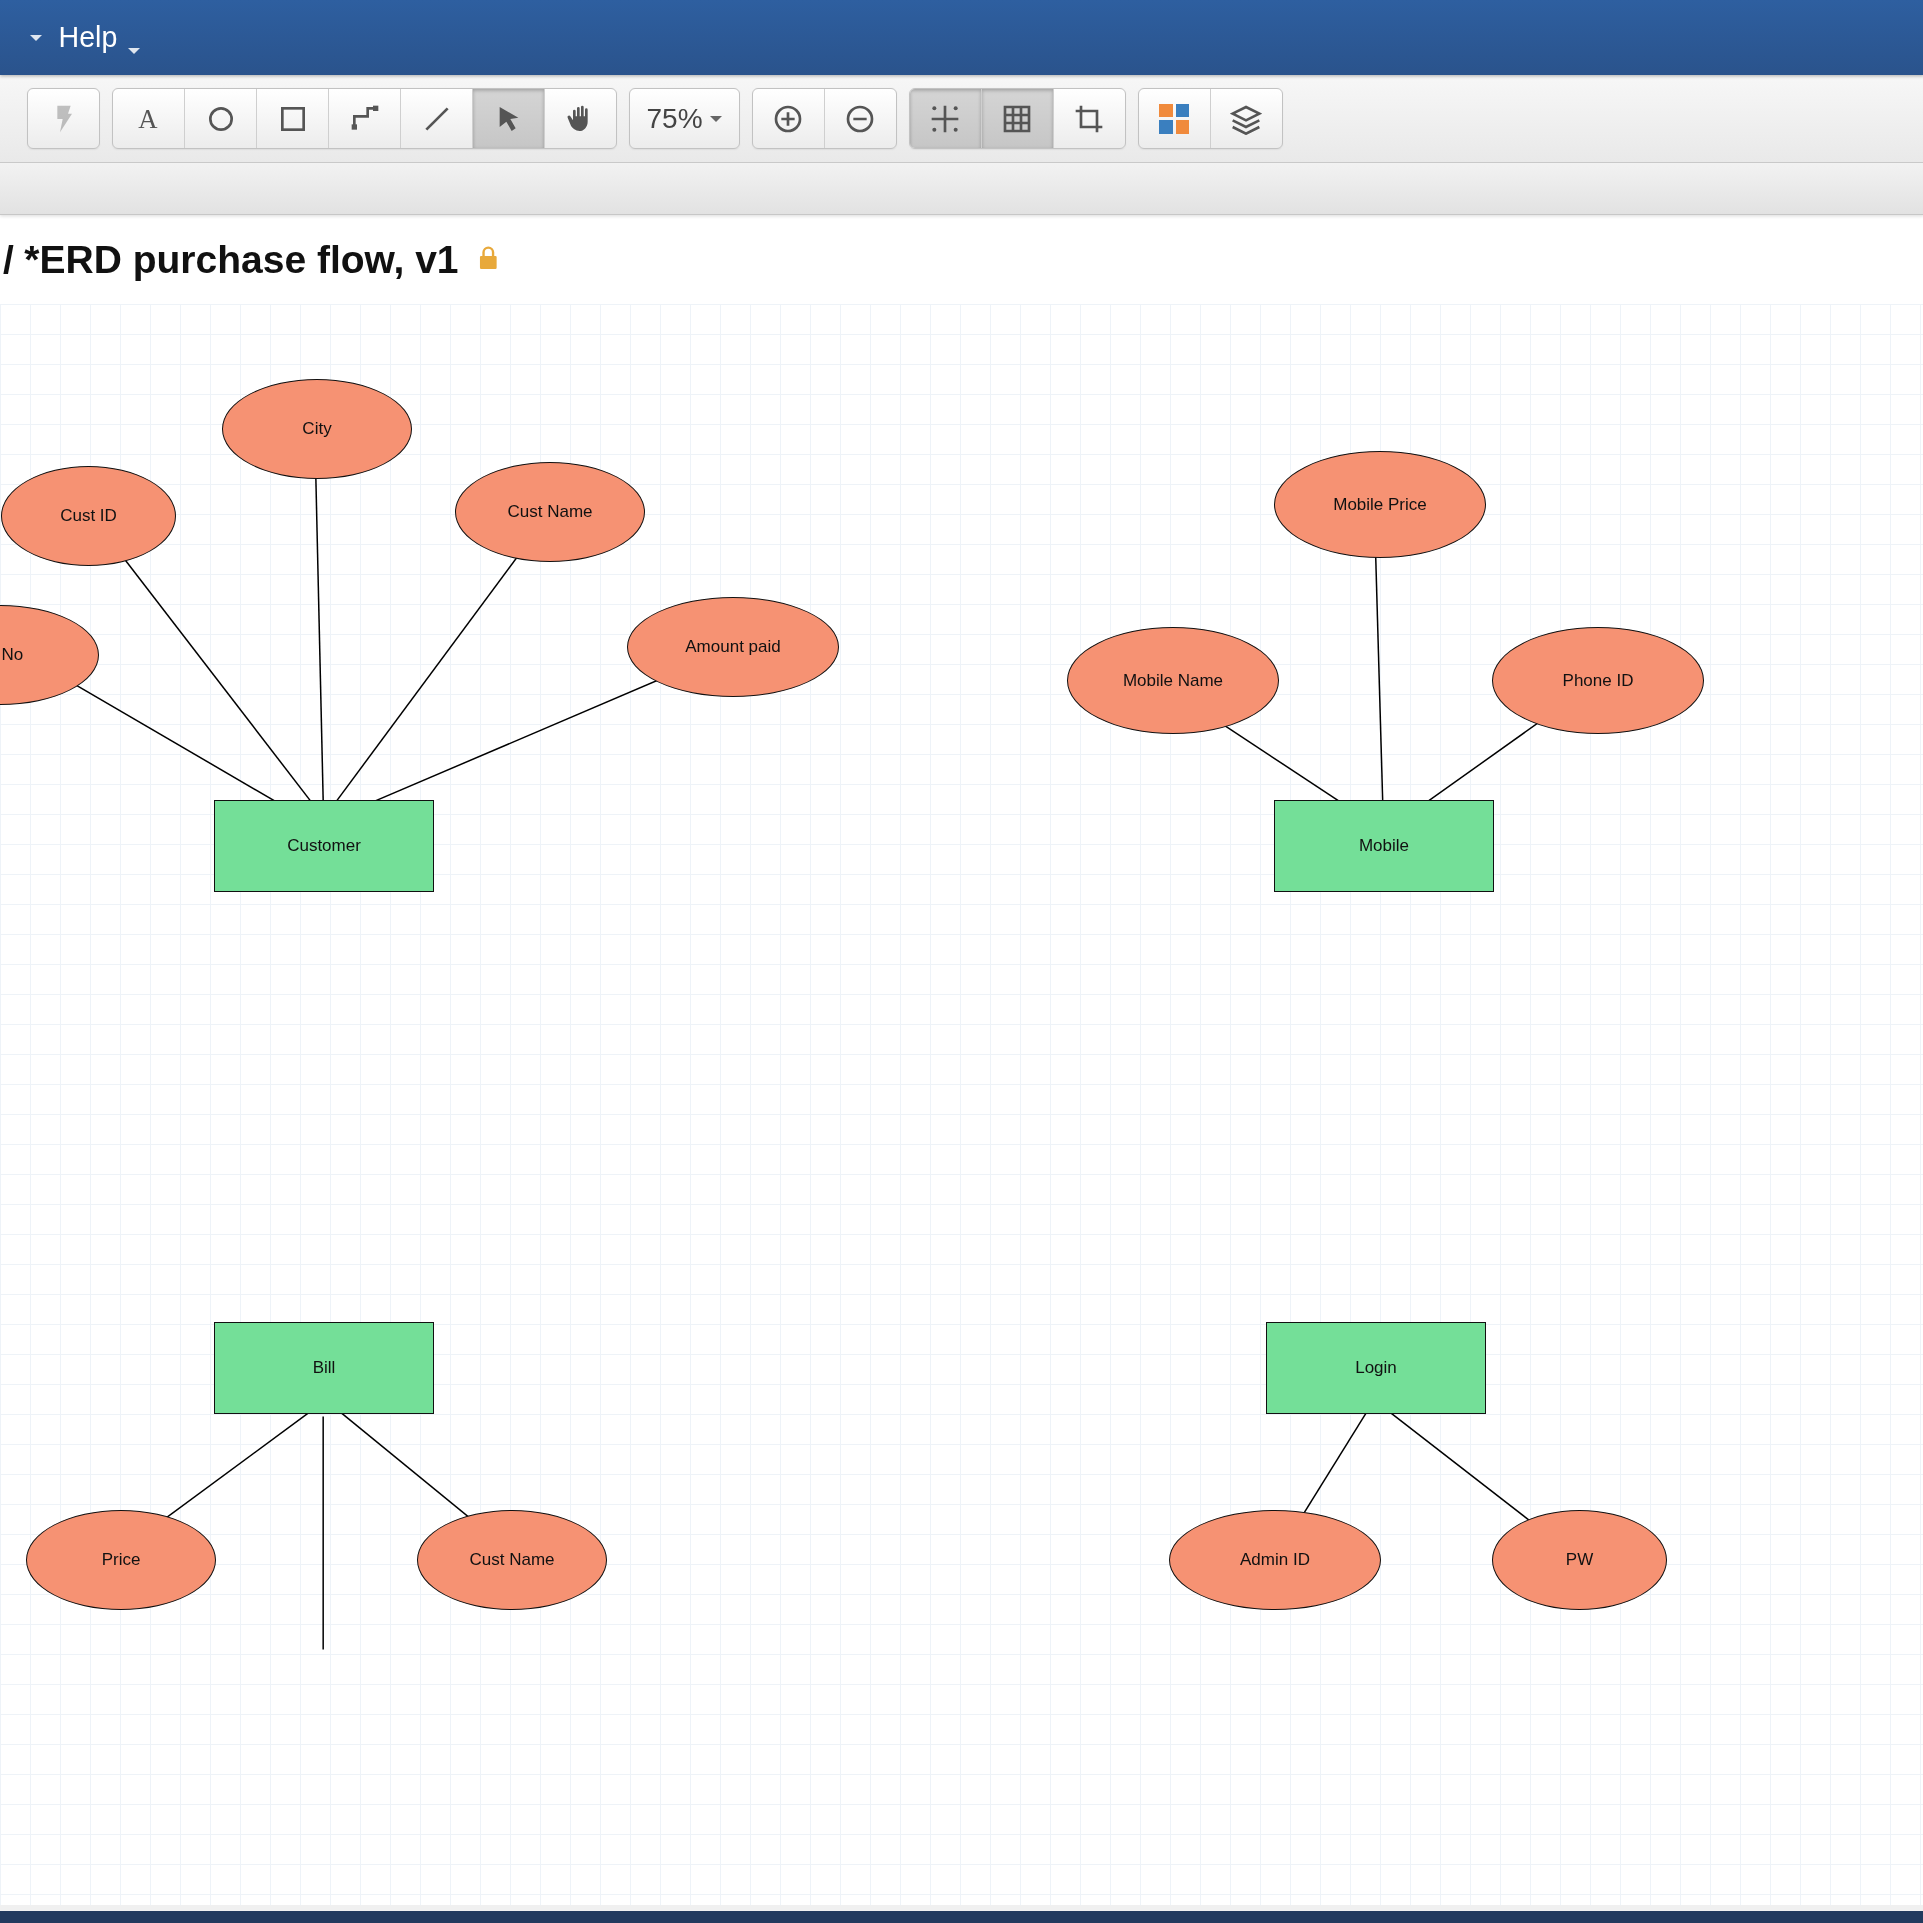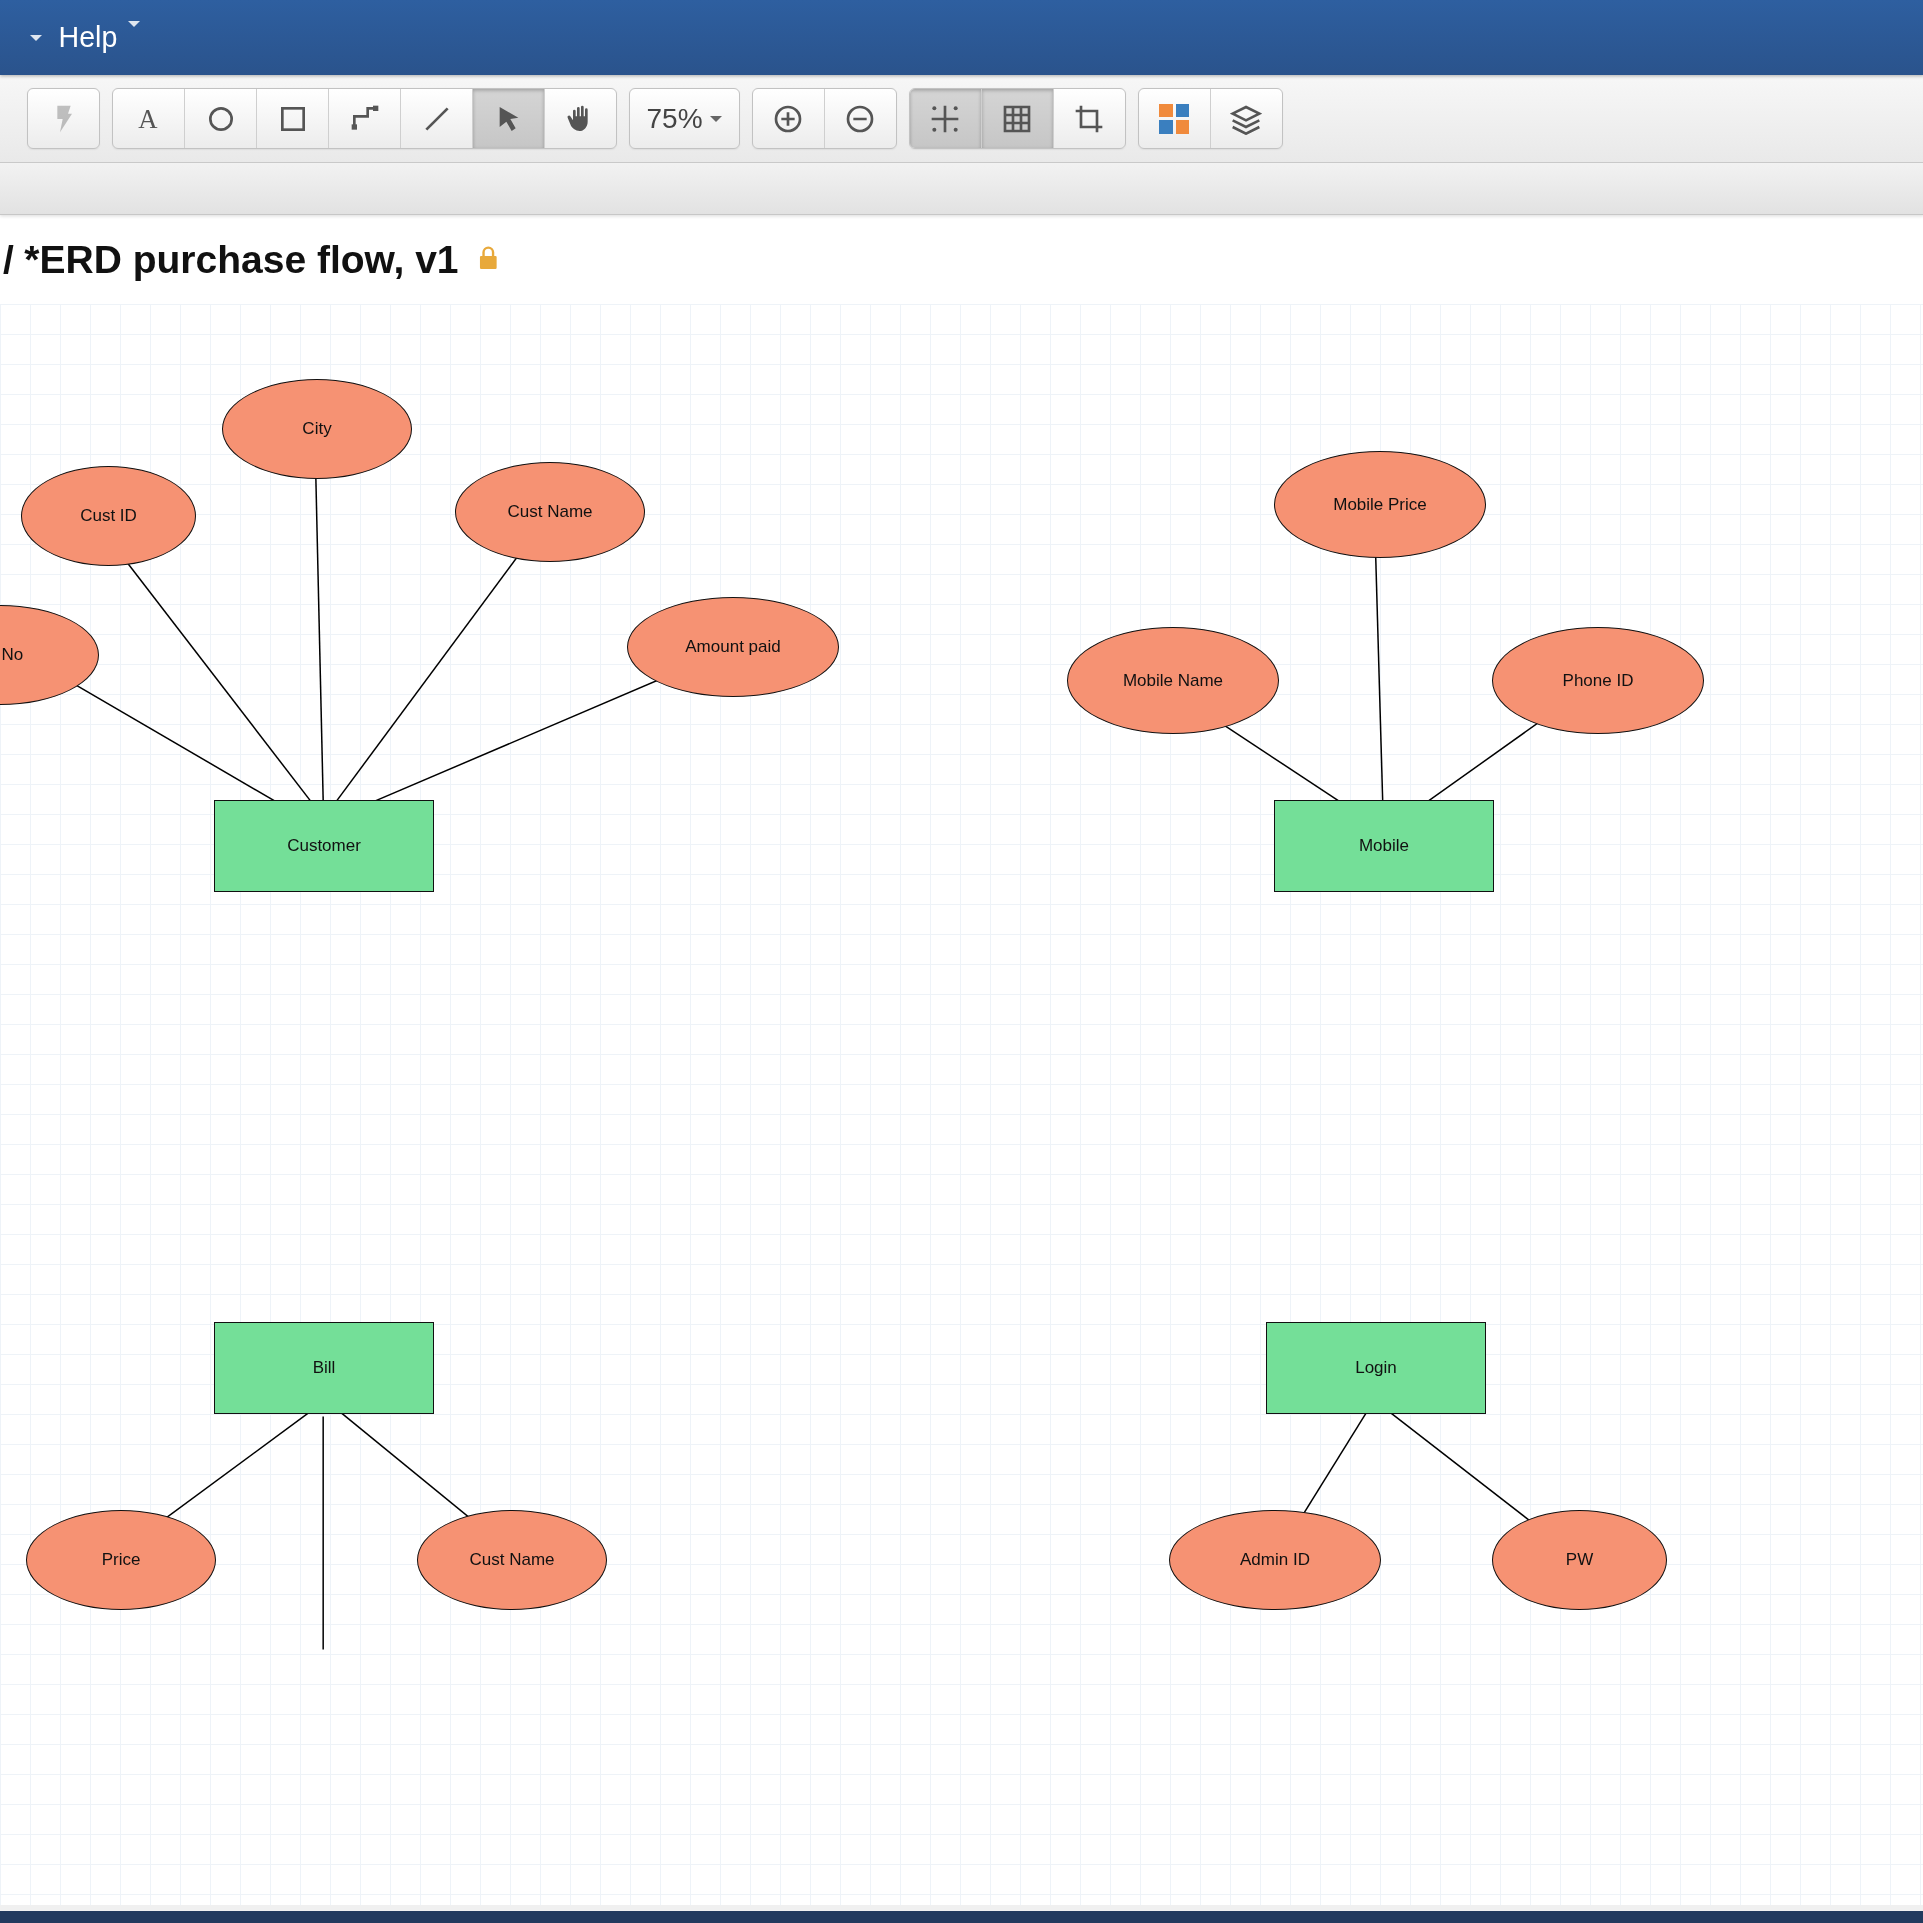--- a/index.html
+++ b/index.html
@@ -10,21 +10,21 @@
     background:#2d5a96;
     background:linear-gradient(to bottom,#2e5fa0 0%,#2a538c 100%);
     height:75px;
     display:flex;align-items:center;
     padding-left:30px;
     box-shadow:0 1.5px 3px rgba(0,0,0,.25);
     position:relative;z-index:5;
   }
   .menu-item{
     color:#fff;font-size:28.6px;
-    display:flex;align-items:flex-start;gap:10.5px;
+    display:flex;align-items:flex-end;gap:10.5px;
     padding:0 21px;cursor:pointer;
   }
   .caret-down{
     width:0;height:0;border-left:6.8px solid transparent;border-right:6.8px solid transparent;
     border-top:6.8px solid rgba(255,255,255,.85);
   }
 
   
   .toolbar{
     background:linear-gradient(to bottom,#f7f7f7 0%,#e9e9e9 100%);
@@ -269,21 +269,21 @@
     <line x1="415" y1="1472" x2="160" y2="1660"></line>
     <line x1="430" y1="1480" x2="430" y2="1790"></line>
     <line x1="450" y1="1472" x2="680" y2="1660"></line>
 
     <line x1="1818" y1="1475" x2="1700" y2="1665"></line>
     <line x1="1850" y1="1475" x2="2095" y2="1665"></line>
   </svg>
 
   <div class="node entity" style="left:214px;top:496px;">Customer</div>
   <div class="node attr" style="left:-98px;top:301px;width:195px;">ne No</div>
-  <div class="node attr" style="left:21px;top:162px;width:173px;">Cust ID</div>
+  <div class="node attr" style="left:1px;top:162px;width:173px;">Cust ID</div>
   <div class="node attr" style="left:222px;top:75px;">City</div>
   <div class="node attr" style="left:455px;top:158px;">Cust Name</div>
   <div class="node attr" style="left:627px;top:293px;width:210px;">Amount paid</div>
 
   <div class="node entity" style="left:1274px;top:496px;">Mobile</div>
   <div class="node attr" style="left:1067px;top:323px;width:210px;height:105px;">Mobile Name</div>
   <div class="node attr" style="left:1274px;top:147px;width:210px;height:105px;">Mobile Price</div>
   <div class="node attr" style="left:1492px;top:323px;width:210px;height:105px;">Phone ID</div>
 
   <div class="node entity" style="left:214px;top:1018px;">Bill</div>

